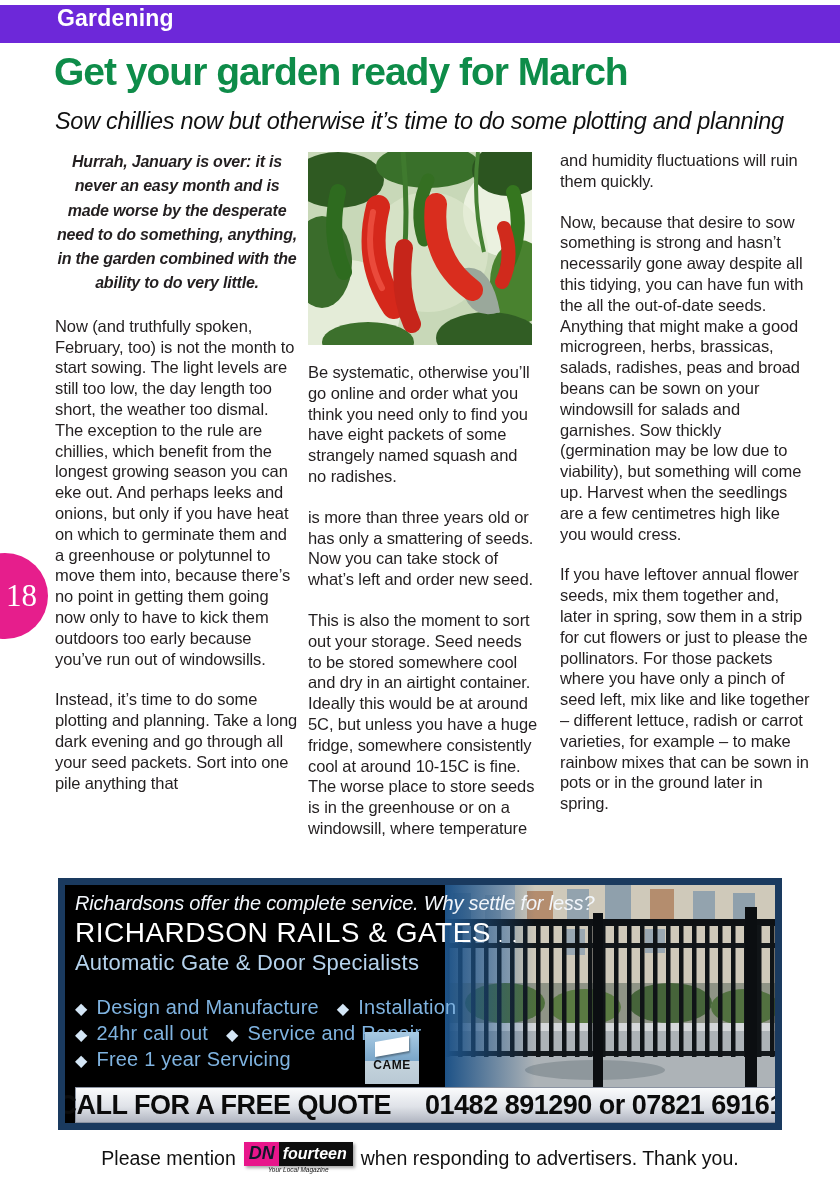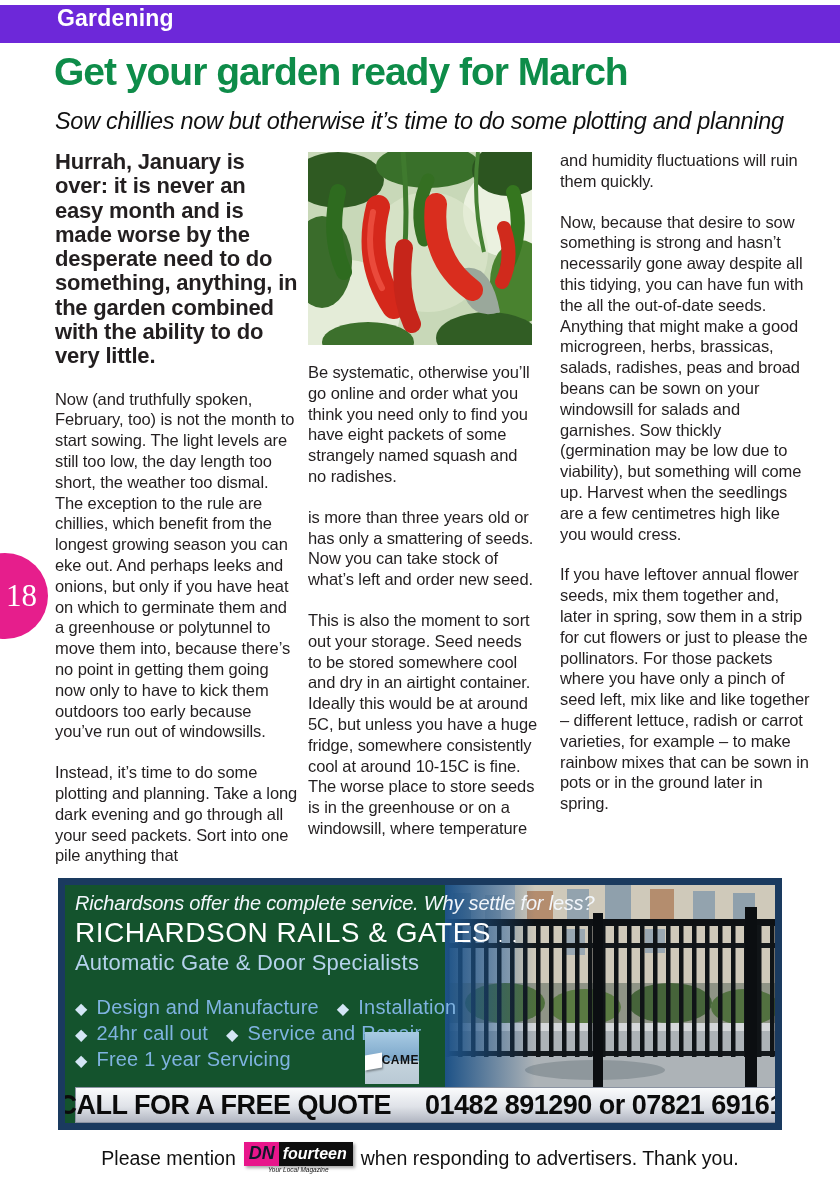--- a/index.html
+++ b/index.html
@@ -21,41 +21,41 @@
            background:#e61e8c;display:flex;align-items:center;justify-content:flex-end;}
   .pagenum span{font-family:"Liberation Serif","DejaVu Serif",serif;font-weight:normal;
                 color:#ffffff;font-size:31px;padding-right:11px;}
 
   
   .col{position:absolute;font-size:16.5px;line-height:20.8px;letter-spacing:-.1px;}
   .col p{margin:0 0 20px 0;}
   .col1{left:55px;top:150px;width:244px;}
   .col2{left:308px;top:362px;width:230px;}
   .col3{left:560px;top:150px;width:250px;}
-  .intro{font-weight:bold;font-size:22px;line-height:24.3px;letter-spacing:-.2px;}
+  .intro{font-weight:bold;font-style:italic;font-size:16px;line-height:24.3px;letter-spacing:-.2px;text-align:center;}
 
   .photo-chillies{position:absolute;left:308px;top:152px;width:224px;height:193px;overflow:hidden;}
   .photo-chillies svg{display:block;}
 
   
   .advert{position:absolute;left:58px;top:878px;width:724px;height:252px;
-          background:#14532d;border:7px solid #1a3a5f;box-sizing:border-box;overflow:hidden;}
+          background:#000000;border:7px solid #1a3a5f;box-sizing:border-box;overflow:hidden;}
   .gates-photo{position:absolute;right:0;top:0;}
   .ad-content{position:absolute;left:10px;top:3px;width:560px;}
   .ad-tagline{color:#f2f6fb;font-style:italic;font-size:20px;letter-spacing:-.2px;margin-top:4px;}
   .ad-company{color:#ffffff;font-weight:normal;font-size:28px;letter-spacing:.5px;margin-top:2px;}
   .ad-company .dots{font-size:18px;letter-spacing:2px;}
   .ad-sub{color:#b5d2ec;font-size:22px;letter-spacing:.2px;margin-top:1px;}
   .ad-bullets{margin-top:20px;}
   .bullet-line{color:#7fb3e0;font-size:20px;margin-bottom:3px;letter-spacing:.2px;}
   .diamond{color:#d4e6f6;font-size:16px;margin-right:9px;}
   .diamond.second{margin-left:18px;}
   .came{position:absolute;left:300px;top:147px;width:54px;height:52px;
         background:linear-gradient(180deg,#a9cbe4 0%,#7aa6c9 55%,#c5d4de 55%,#b9c9d4 100%);
-        display:flex;align-items:center;justify-content:flex-start;}
+        display:flex;flex-direction:column;align-items:center;justify-content:flex-start;}
   .came-shape{width:34px;height:15px;background:#ffffff;transform:skewY(-10deg);margin-top:7px;
               box-shadow:1px 2px 2px rgba(0,0,0,.35);}
   .came-label{font-weight:bold;color:#111;font-size:12px;margin-top:4px;letter-spacing:.5px;}
   .cta{position:absolute;left:10px;top:202px;width:706px;height:36px;
        background:linear-gradient(180deg,#fbfcfd 0%,#dfe2e8 55%,#aeb3bf 100%);
        display:flex;align-items:center;justify-content:center;gap:34px;
        box-shadow:0 0 0 1px #8b93a2 inset;}
   .cta span{font-weight:bold;color:#0b0b0b;font-size:27px;letter-spacing:-.5px;white-space:nowrap;}
 
   

